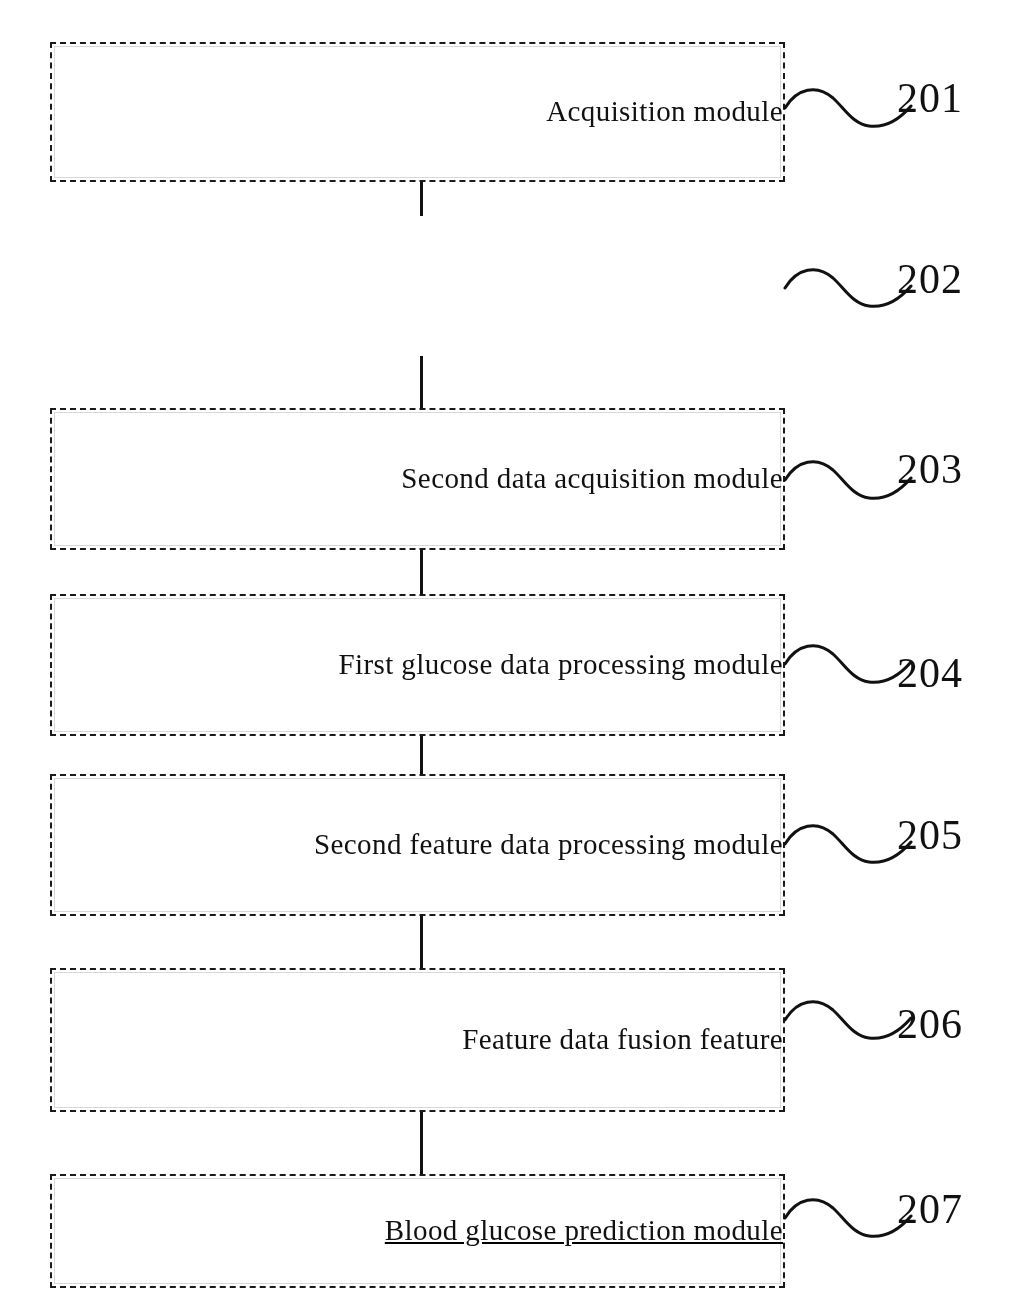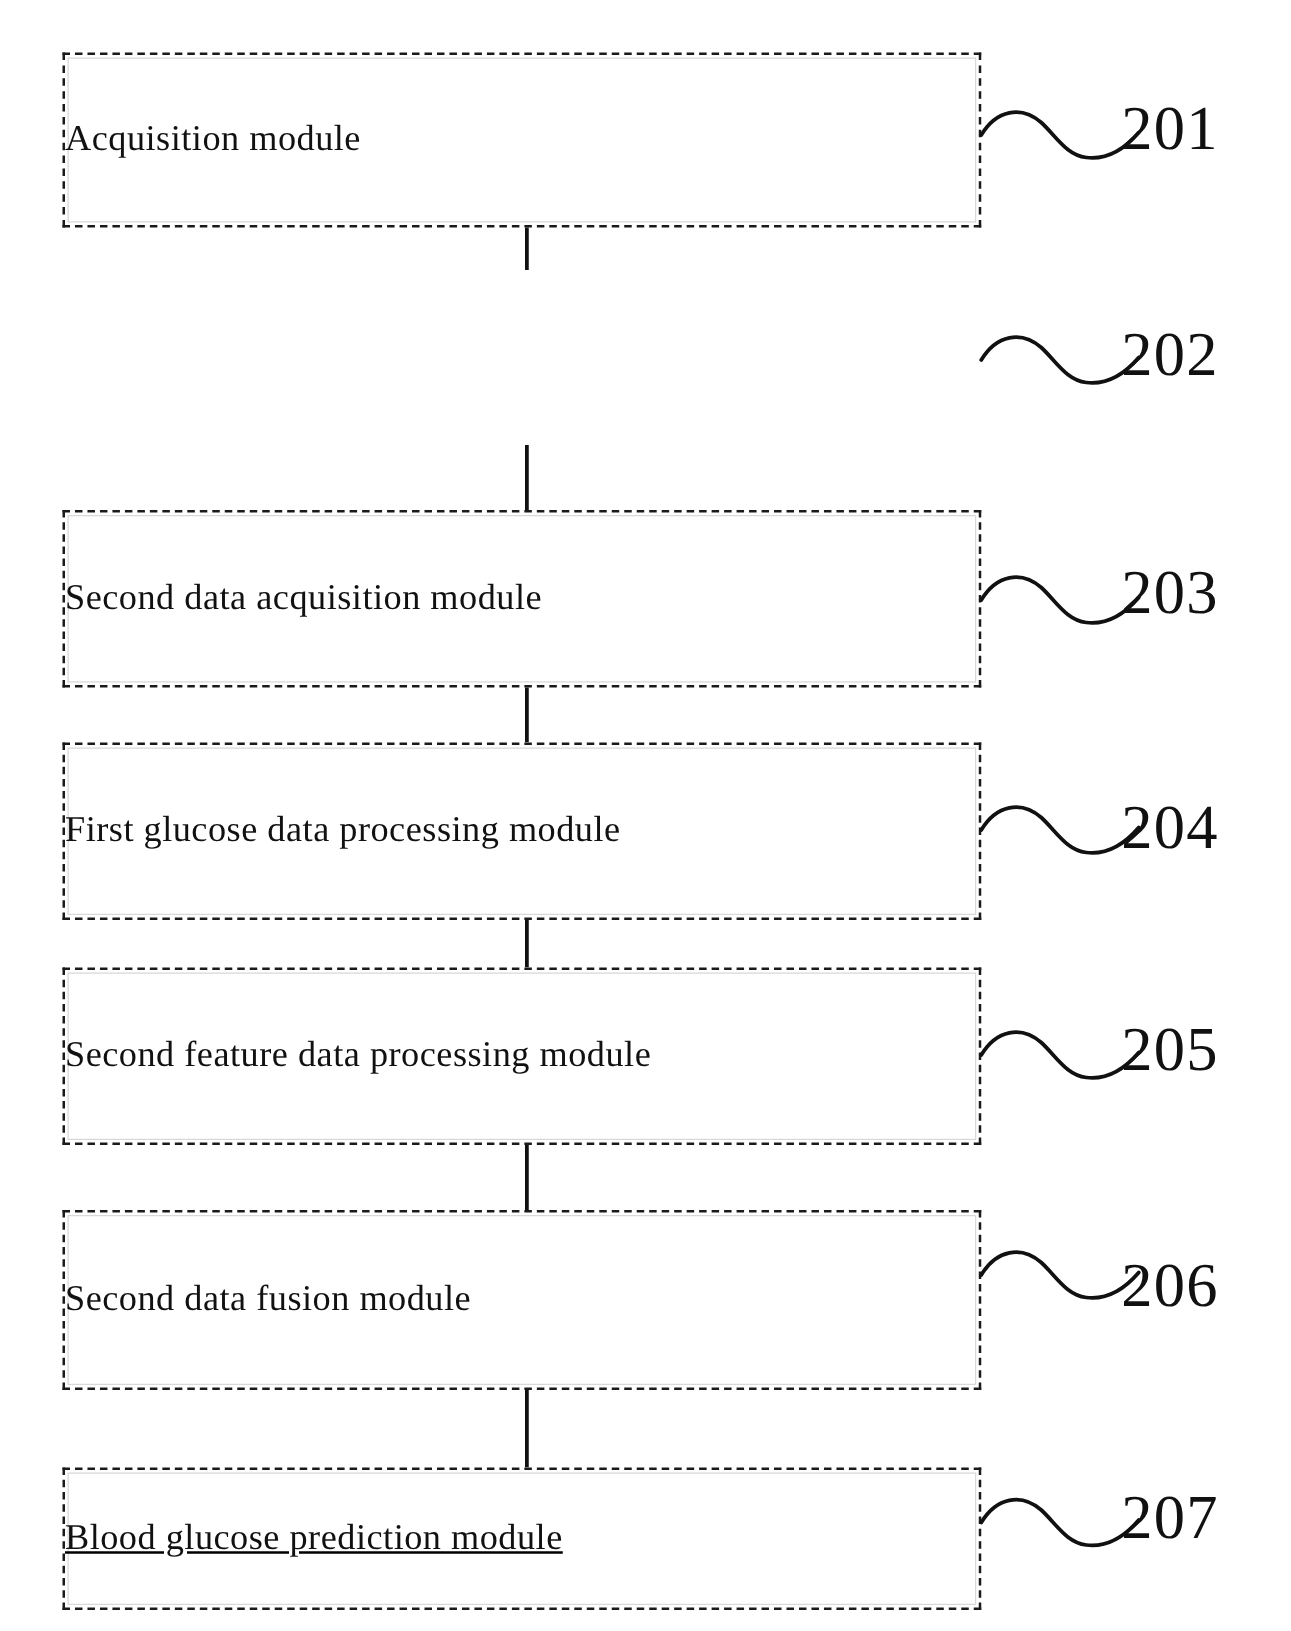--- a/index.html
+++ b/index.html
@@ -23,21 +23,21 @@
   
   .module-box {
     position: absolute;
     left: 50px;
     width: 735px;
     box-sizing: border-box;
     background: #ffffff;
     border: 2px dashed #1a1a1a;
     display: flex;
     align-items: center;
-    justify-content: flex-start;
+    justify-content: flex-end;
   }
   .module-box::before {
     
     content: "";
     position: absolute;
     left: 2px; top: 2px; right: 2px; bottom: 2px;
     border: 1px solid #d8d8d8;
     pointer-events: none;
   }
   .module-label {
@@ -61,21 +61,21 @@
   }
 
   
   .leader-curve {
     position: absolute;
     pointer-events: none;
   }
   .ref-num {
     position: absolute;
     font-family: "Liberation Serif", serif;
-    font-size: 50px;
+    font-size: 42px;
     line-height: 1;
     letter-spacing: 1px;
     color: #111111;
     white-space: nowrap;
   }
 </style>
 </head>
 <body>
 
 <div id="figure-root">
@@ -103,34 +103,34 @@
   </svg>
   <div class="ref-num" style="left:897px; top:448px;">203</div>
   <div class="connector" style="top:550px; height:44px;"></div>
 
   <div class="module-box" style="top:594px; height:142px;">
     <span class="module-label">First glucose data processing module</span>
   </div>
   <svg class="leader-curve" style="left:783px; top:622px;" width="135" height="80" viewBox="0 0 135 80">
     <path d="M2,42 C14,22 34,18 50,32 C62,43 70,58 86,60 C102,62 116,54 128,40" fill="none" stroke="#111111" stroke-width="3" stroke-linecap="round"></path>
   </svg>
-  <div class="ref-num" style="left:897px; top:636px;text-align:right;">204</div>
+  <div class="ref-num" style="left:897px; top:652px;text-align:right;">204</div>
   <div class="connector" style="top:736px; height:38px;"></div>
 
   <div class="module-box" style="top:774px; height:142px;">
     <span class="module-label">Second feature data processing module</span>
   </div>
   <svg class="leader-curve" style="left:783px; top:804px;" width="135" height="80" viewBox="0 0 135 80">
     <path d="M2,40 C14,20 34,16 50,30 C62,41 70,56 86,58 C102,60 116,52 128,38" fill="none" stroke="#111111" stroke-width="3" stroke-linecap="round"></path>
   </svg>
   <div class="ref-num" style="left:897px; top:814px;">205</div>
   <div class="connector" style="top:916px; height:52px;"></div>
 
   <div class="module-box" style="top:968px; height:144px;">
-    <span class="module-label">Second data fusion module</span>
+    <span class="module-label">Feature data fusion feature</span>
   </div>
   <svg class="leader-curve" style="left:783px; top:982px;" width="135" height="80" viewBox="0 0 135 80">
     <path d="M2,38 C14,18 34,14 50,28 C62,39 70,54 86,56 C102,58 116,50 128,36" fill="none" stroke="#111111" stroke-width="3" stroke-linecap="round"></path>
   </svg>
   <div class="ref-num" style="left:897px; top:991px;margin-top:12px;">206</div>
   <div class="connector" style="top:1112px; height:62px;"></div>
 
   <div class="module-box" style="top:1174px; height:114px;text-decoration:underline;">
     <span class="module-label">Blood glucose prediction module</span>
   </div>

